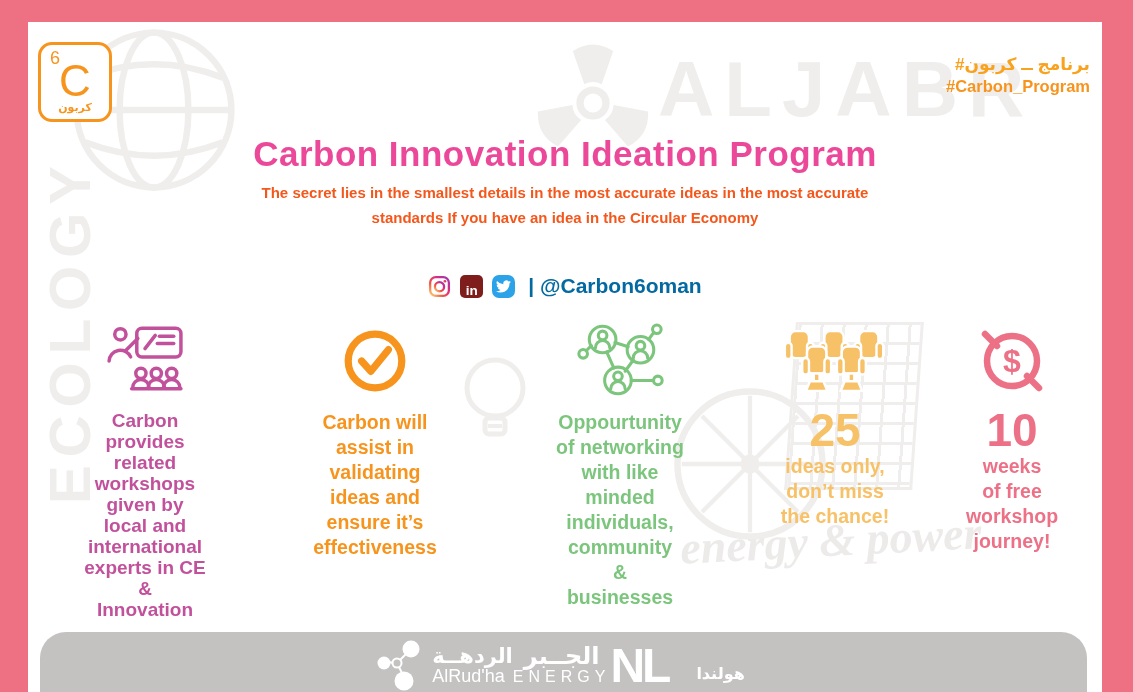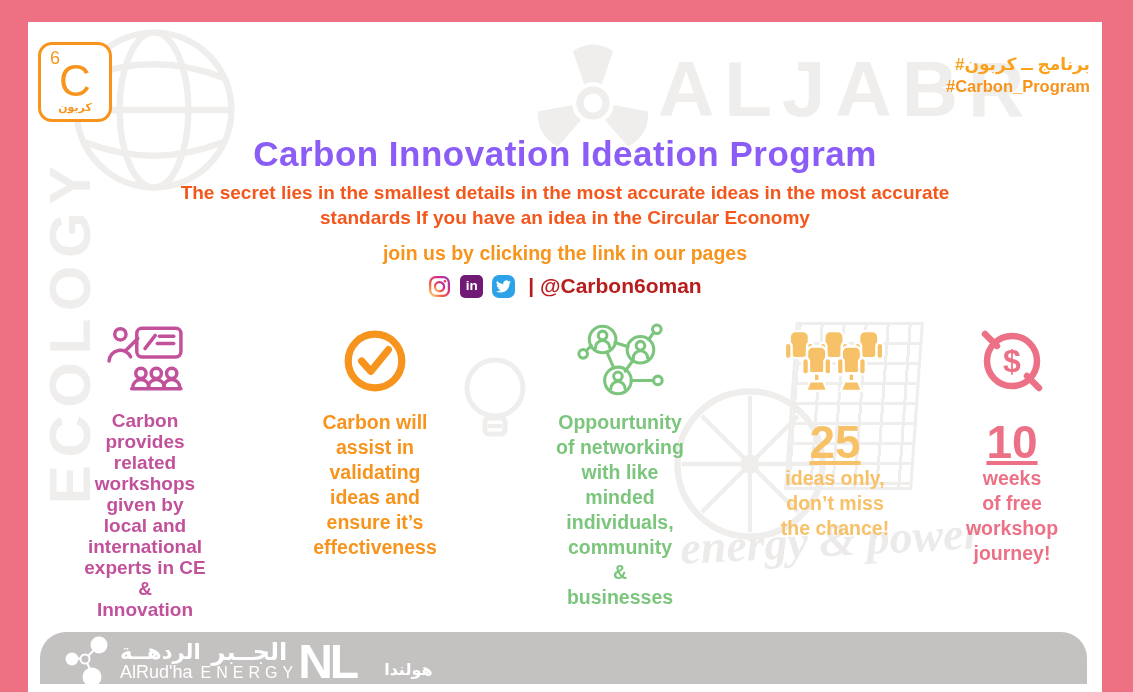--- a/index.html
+++ b/index.html
@@ -26,45 +26,45 @@
   .element-symbol { position:absolute; left:0; right:0; top:14px; text-align:center; font-size:44px; line-height:44px; font-weight:400; }
   .element-name-ar { position:absolute; left:0; right:0; bottom:5px; text-align:center; font-size:11px; font-weight:700; }
 
   
   .hashtags { right:12px; top:32px; text-align:right; z-index:2; }
   .hashtag-ar { font-size:17px; font-weight:700; line-height:22px; }
   .hashtag-en { font-size:16.5px; font-weight:800; line-height:21px; }
 
   
   .title { left:0; right:0; top:112px; text-align:center; font-size:35px; font-weight:800; letter-spacing:0.5px; z-index:2; }
-  .subtitle { left:50%; transform:translateX(-50%); top:158px; width:960px; text-align:center; font-size:19px; font-weight:700; line-height:25px; white-space:pre-line; z-index:2; }
+  .subtitle { left:50%; transform:translateX(-50%); top:158px; width:960px; text-align:center; font-size:15px; font-weight:700; line-height:25px; white-space:pre-line; z-index:2; }
   .cta { left:0; right:0; top:220px; text-align:center; font-size:19.5px; font-weight:700; z-index:2; }
   .social-row { left:0; right:0; top:250px; display:flex; justify-content:center; align-items:center; gap:9px; height:28px; z-index:2; }
   .social-box { width:23px; height:23px; border-radius:5px; display:flex; align-items:center; justify-content:center; cursor:pointer; }
   .social-box.tw { border-radius:7px; }
   .li-label { color:#fff; font-size:13.5px; font-weight:800; line-height:1; }
   .handle { font-size:21px; font-weight:800; margin-left:4px; }
 
   
   .feature { top:296px; display:flex; flex-direction:column; align-items:center; text-align:center; z-index:2; }
   .f1 { left:32px;  width:170px; }
   .f2 { left:262px; width:170px; }
   .f3 { left:500px; width:184px; }
   .f4 { left:722px; width:170px; }
   .f5 { left:902px; width:164px; }
   .f-icon-box { height:86px; display:flex; align-items:center; justify-content:center; }
-  .f-number { font-size:46px; font-weight:800; line-height:48px; margin-top:14px;text-decoration:underline; }
+  .f-number { font-size:46px; font-weight:800; line-height:48px; margin-top:2px; }
   .ftext { font-size:19.5px; font-weight:800; line-height:25px; white-space:pre-line; margin-top:6px; }
   .f1 .ftext { font-size:19px; line-height:21px; }
   .f4 .ftext, .f5 .ftext { margin-top:0; }
   .ficon { stroke:currentColor; fill:none; stroke-linecap:round; stroke-linejoin:round; }
 
   
-  .footer-bar { left:12px; top:610px; width:1047px; height:52px; border-radius:26px 26px 0 0;
-     display:flex; align-items:center; justify-content:flex-start; padding:6px 30px 0 24px; z-index:3; color:#fff; }
+  .footer-bar { left:12px; top:610px; width:1047px; height:60px; border-radius:26px 26px 0 0;
+     display:flex; align-items:center; justify-content:center; padding:6px 30px 0 24px; z-index:3; color:#fff; }
   .logo-group { display:flex; align-items:center; gap:10px; }
   .alrudha-text .ar { font-size:21px; font-weight:700; line-height:22px; }
   .alrudha-text .latin { font-size:18px; font-weight:400; line-height:19px; }
   .logo-aljabr { text-align:center; }
   .logo-aljabr .ar { font-size:24px; font-weight:700; line-height:24px; }
   .logo-aljabr .latin { font-size:16px; font-weight:400; letter-spacing:5px; line-height:18px; }
   .logo-nl { display:flex; align-items:flex-end; gap:28px; }
   .nl-mark { font-size:48px; font-weight:900; letter-spacing:-3px; line-height:40px; }
   .nl-ar { font-size:16px; font-weight:700; padding-bottom:3px;margin-top:20px; }
 </style>
@@ -113,50 +113,49 @@
       <div class="atomic-number">6</div>
       <div class="element-symbol">C</div>
       <div class="element-name-ar">كربون</div>
     </div>
 
     <div class="hashtags">
       <div class="hashtag-ar" style="color: rgb(249, 162, 30);">#برنامج ــ كربون</div>
       <div class="hashtag-en" style="color: rgb(247, 148, 29);">#Carbon_Program</div>
     </div>
 
-    <h1 class="title" style="color: #8b5cf6;">Carbon Innovation Ideation Program</h1>
+    <h1 class="title" style="color: #ec4899;">Carbon Innovation Ideation Program</h1>
     <p class="subtitle" style="color: rgb(244, 87, 28);">The secret lies in the smallest details in the most accurate ideas in the most accurate
 standards If you have an idea in the Circular Economy</p>
-    <p class="cta" style="color: rgb(247, 148, 29);">join us by clicking the link in our pages</p>
 
     <div class="social-row">
       <span class="social-box" style="background:#fff;">
         <svg width="23" height="23" viewBox="0 0 24 24">
           <defs>
             <linearGradient id="igg" x1="0%" y1="100%" x2="100%" y2="0%">
               <stop offset="0%" stop-color="#FED373"></stop>
               <stop offset="35%" stop-color="#F15245"></stop>
               <stop offset="65%" stop-color="#D92E7F"></stop>
               <stop offset="100%" stop-color="#9B36B7"></stop>
             </linearGradient>
           </defs>
           <rect x="2.2" y="2.2" width="19.6" height="19.6" rx="6" fill="#fff" stroke="url(#igg)" stroke-width="2.4"></rect>
           <circle cx="12" cy="12.2" r="4.8" fill="none" stroke="url(#igg)" stroke-width="2.4"></circle>
           <circle cx="17.6" cy="6.6" r="1.5" fill="url(#igg)"></circle>
         </svg>
       </span>
-      <span class="social-box li" style="background-color: #701a75;">
+      <span class="social-box li" style="background-color: #7f1d1d; align-items: flex-end;">
         <span class="li-label">in</span>
       </span>
       <span class="social-box tw" style="background-color: rgb(44, 163, 232);">
         <svg width="15" height="15" viewBox="0 0 24 24" fill="#fff">
           <path d="M23.95 4.57a10 10 0 0 1-2.82.77 4.96 4.96 0 0 0 2.16-2.72c-.95.56-2 .96-3.12 1.19a4.92 4.92 0 0 0-8.38 4.48A13.94 13.94 0 0 1 1.64 3.16a4.92 4.92 0 0 0 1.52 6.57 4.9 4.9 0 0 1-2.23-.61v.06a4.92 4.92 0 0 0 3.95 4.83 4.96 4.96 0 0 1-2.21.08 4.93 4.93 0 0 0 4.6 3.42A9.87 9.87 0 0 1 0 19.54a13.94 13.94 0 0 0 7.55 2.21c9.06 0 14.01-7.5 14.01-14.01 0-.21 0-.42-.02-.63A10 10 0 0 0 24 4.59z"></path>
         </svg>
       </span>
-      <span class="handle" style="color: #b91c1c;">| @Carbon6oman</span>
+      <span class="handle" style="color: #0369a1;">| @Carbon6oman</span>
     </div>
 
     <div class="feature f1" style="color: rgb(194, 81, 156);">
       <div class="f-icon-box">
         <svg class="ficon" width="78" height="72" viewBox="0 0 76 70" stroke-width="3.4">
           <rect x="30" y="3" width="43" height="28" rx="5"></rect>
           <line x1="52" y1="11" x2="66" y2="11"></line>
           <line x1="50" y1="18" x2="66" y2="18"></line>
           <line x1="38" y1="23" x2="48" y2="10"></line>
           <circle cx="14" cy="9" r="5.5"></circle>

